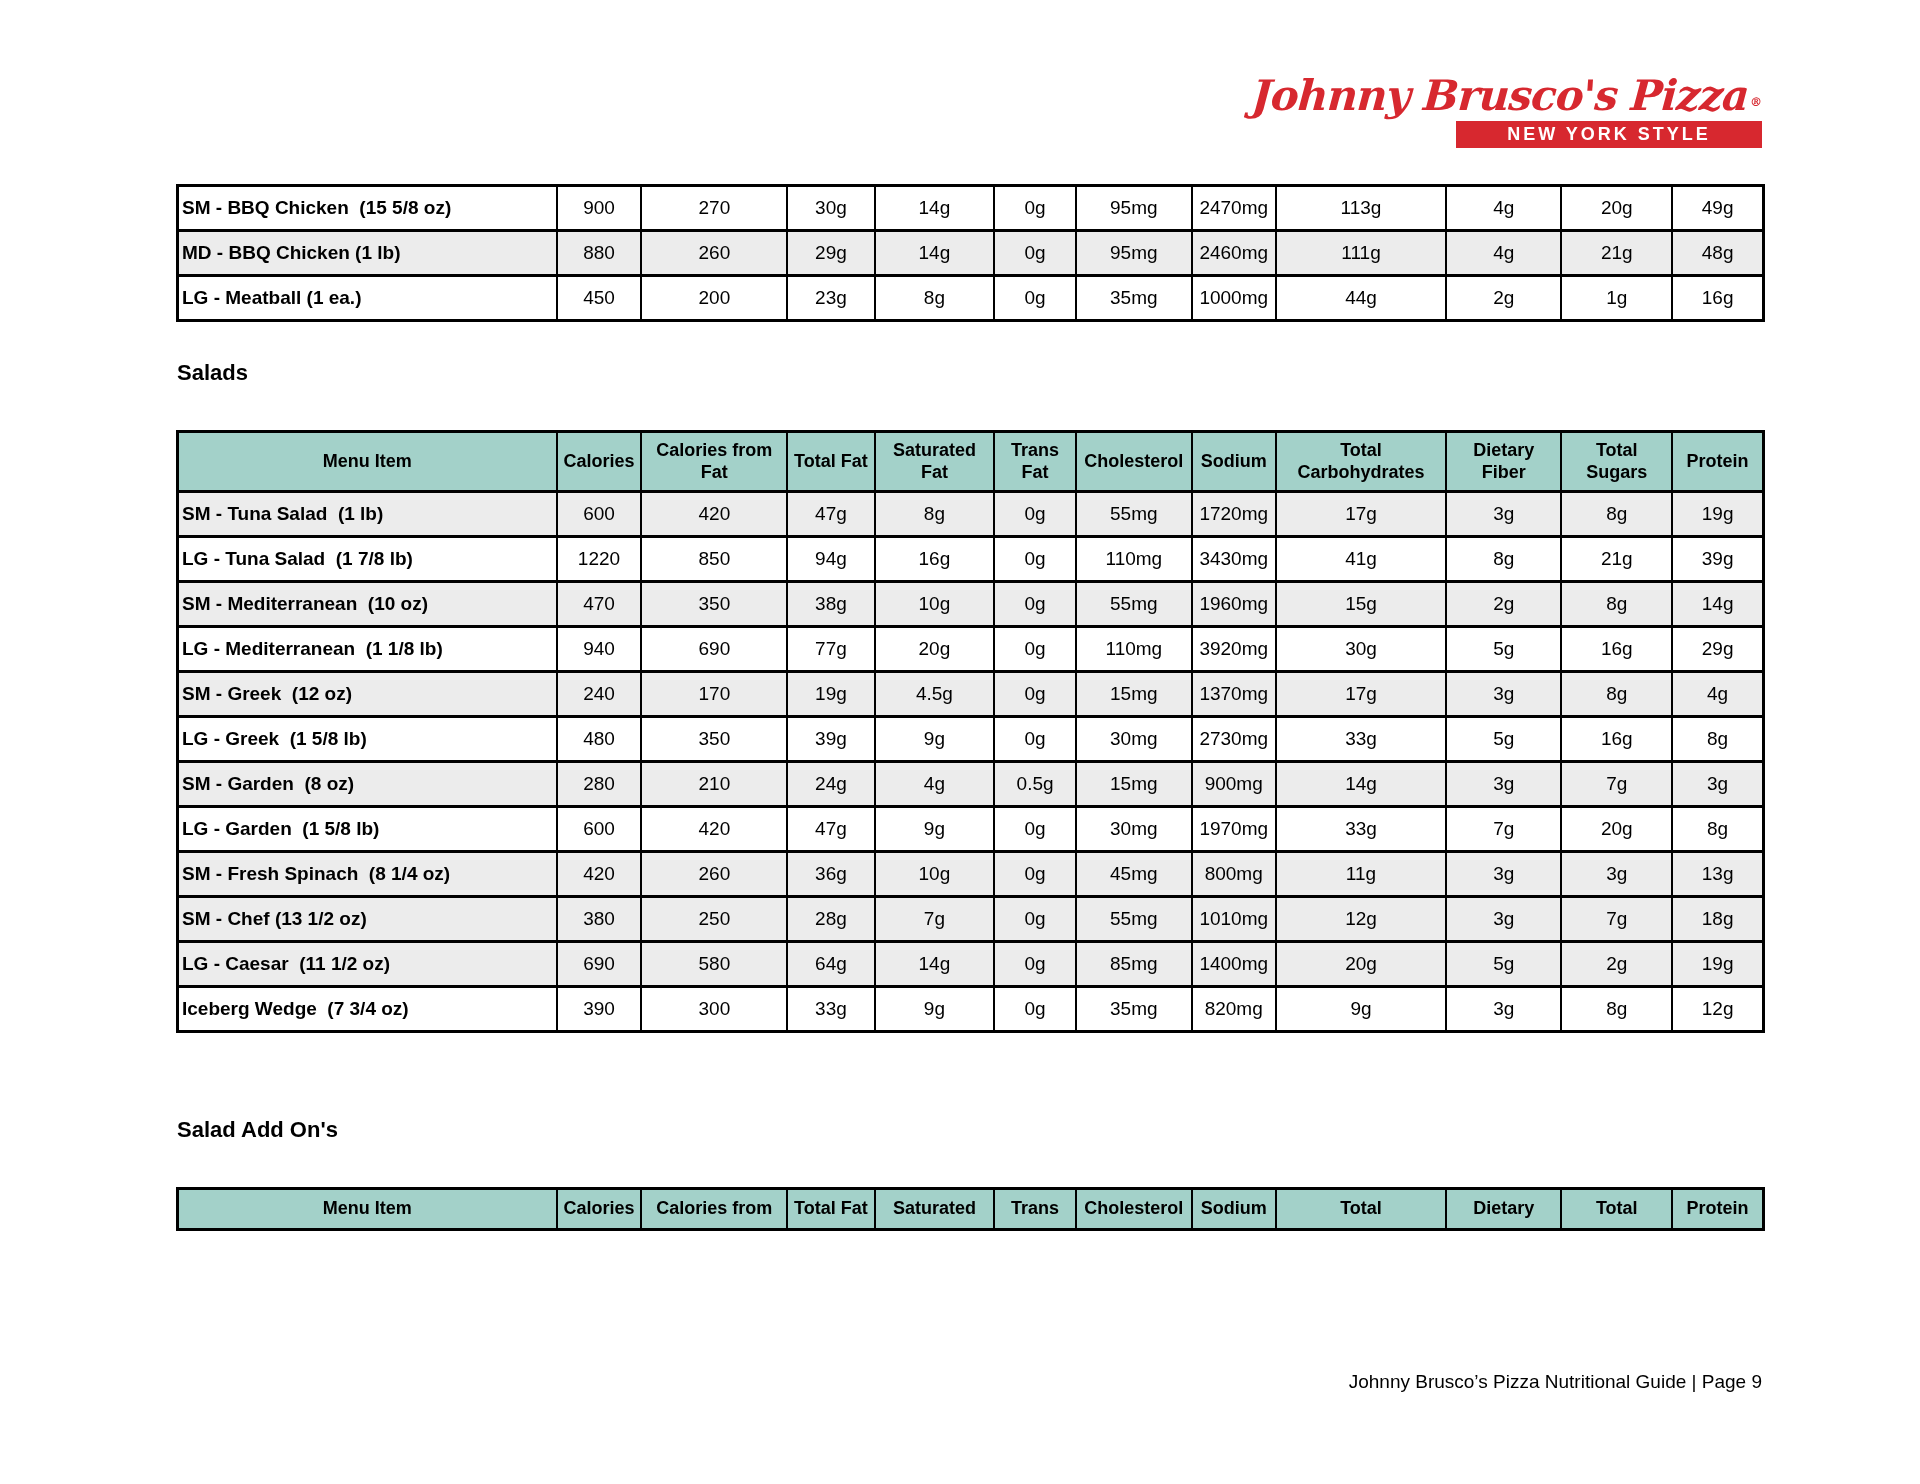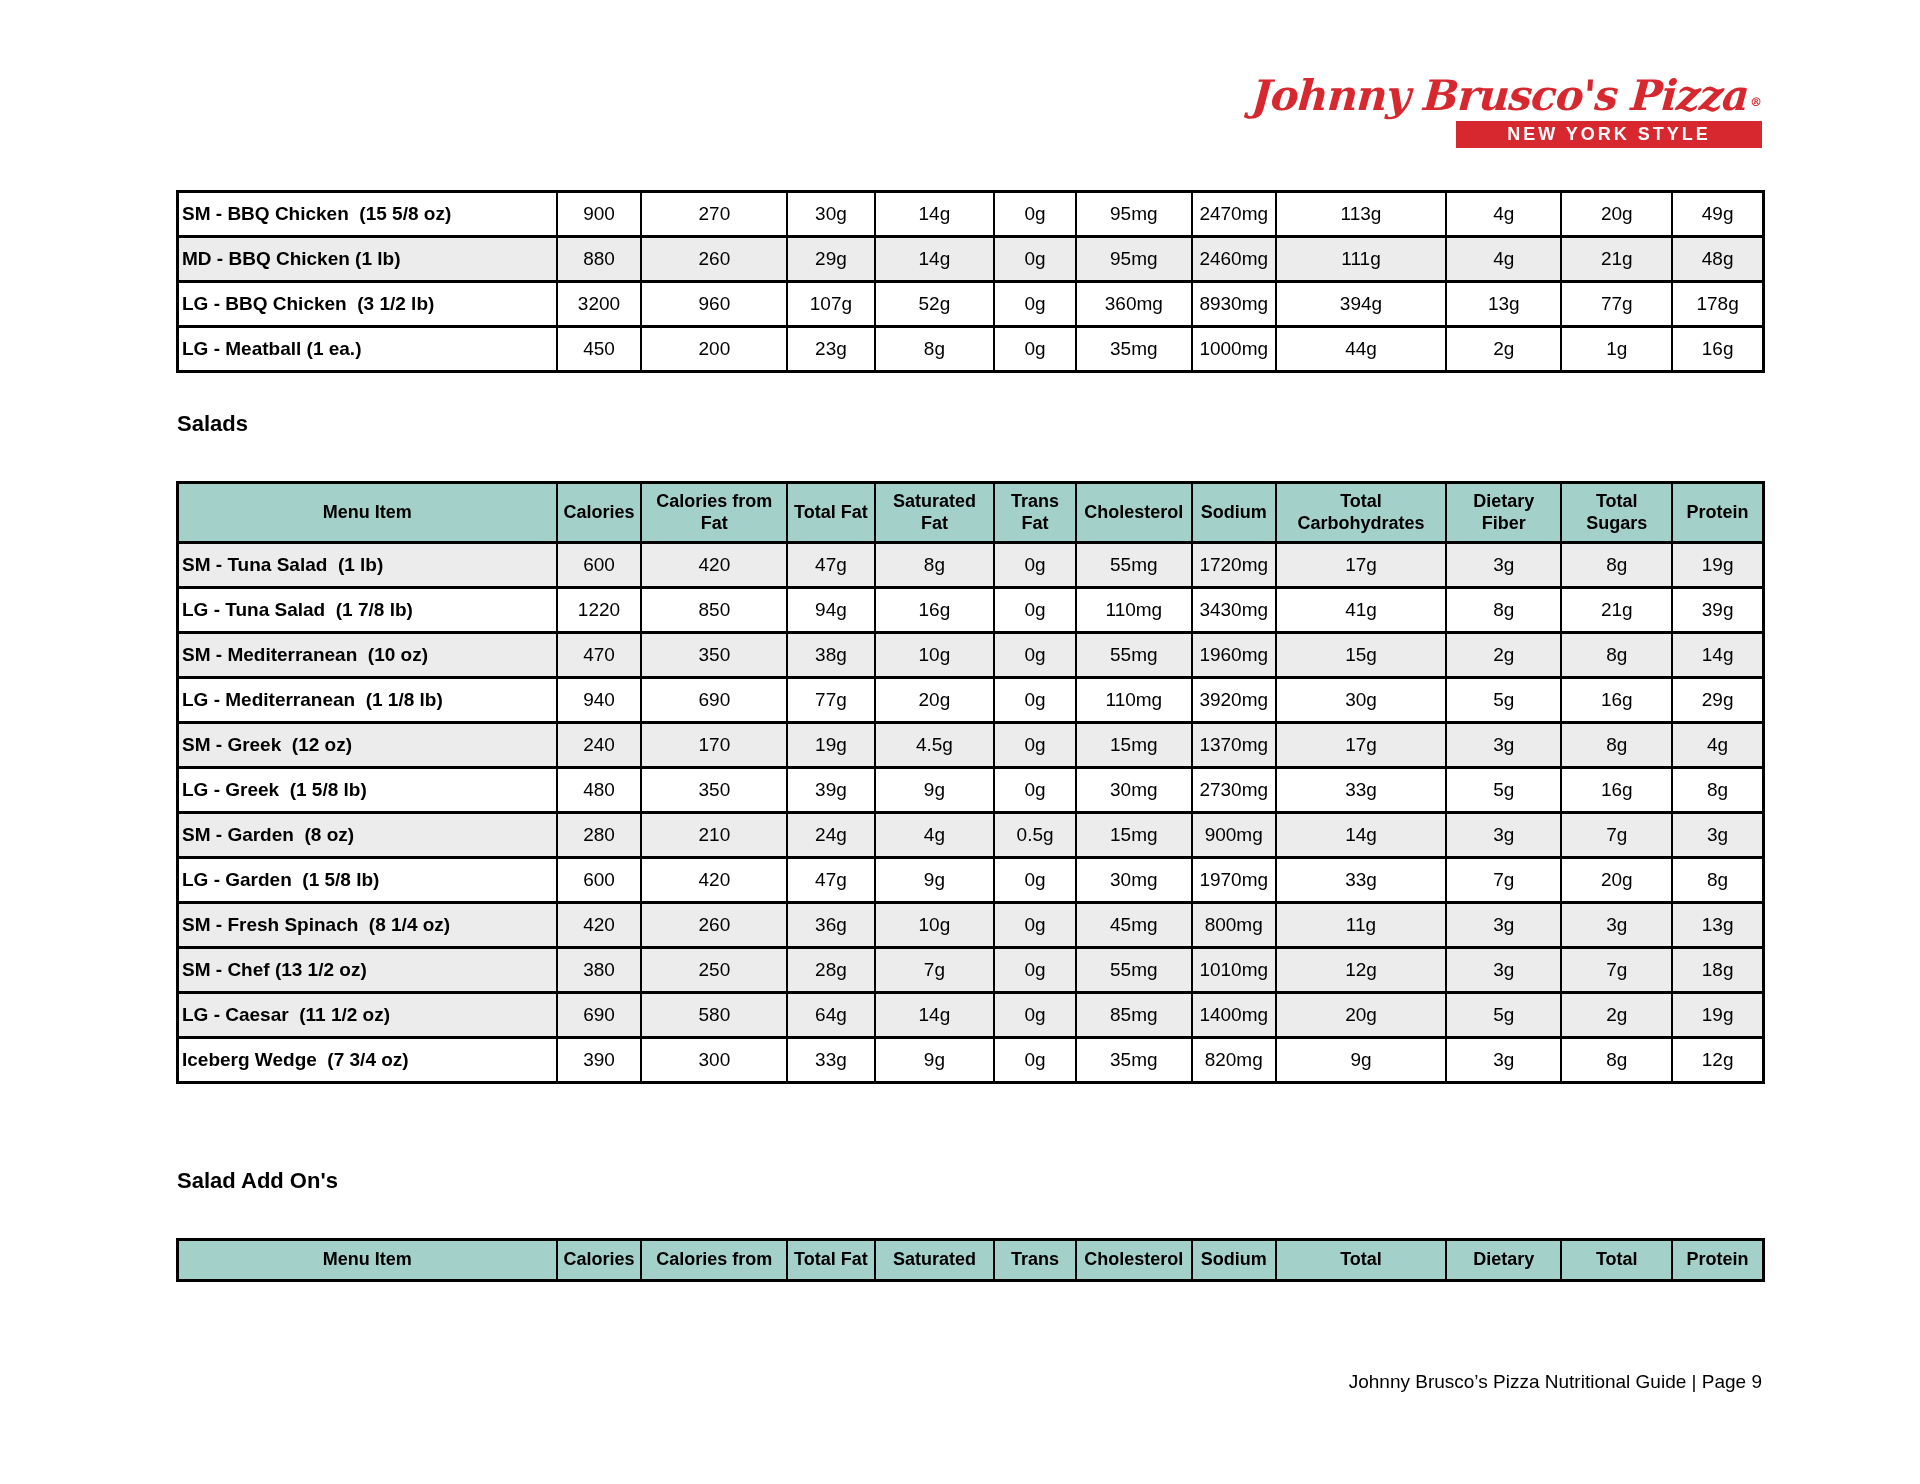--- a/index.html
+++ b/index.html
@@ -14,21 +14,21 @@
     font-size:42px; line-height:1.05; color:var(--brand,#d7282f);
     transform:skewX(-4deg); white-space:nowrap; letter-spacing:-1px;
   }
   .logo-script .reg { font-size:12px; vertical-align:4px; margin-left:2px; letter-spacing:0; }
   .logo-banner {
     margin-top:3px; margin-left:auto; background:var(--brand,#d7282f); color:#fff;
     width:306px; height:27px; display:flex; align-items:center; justify-content:center;
     font-weight:bold; font-size:18px; letter-spacing:3px; white-space:nowrap;
   }
   
-  .content { position:absolute; left:176px; top:9px; width:1589px; }
+  .content { position:absolute; left:176px; top:3px; width:1589px; }
   .nutrition-table:first-child, .first-table { margin-top:181px; }
   .section-label { font-weight:bold; font-size:22px; margin:38px 0 17px 1px; }
   .label-salad-add-ons { margin-top:84px; }
   
   table.nutrition-table {
     border-collapse:collapse; width:100%; table-layout:fixed;
     border:3px solid #000;
     margin-top:44px;
   }
   .nutrition-table th, .nutrition-table td {
@@ -102,34 +102,20 @@
             <td>260</td>
             <td>29g</td>
             <td>14g</td>
             <td>0g</td>
             <td>95mg</td>
             <td>2460mg</td>
             <td>111g</td>
             <td>4g</td>
             <td>21g</td>
             <td>48g</td>
-          </tr>
-          <tr>
-            <td class="menu">LG - BBQ Chicken  (3 1/2 lb)</td>
-            <td>3200</td>
-            <td>960</td>
-            <td>107g</td>
-            <td>52g</td>
-            <td>0g</td>
-            <td>360mg</td>
-            <td>8930mg</td>
-            <td>394g</td>
-            <td>13g</td>
-            <td>77g</td>
-            <td>178g</td>
           </tr>
           <tr>
             <td class="menu">LG - Meatball (1 ea.)</td>
             <td>450</td>
             <td>200</td>
             <td>23g</td>
             <td>8g</td>
             <td>0g</td>
             <td>35mg</td>
             <td>1000mg</td>

